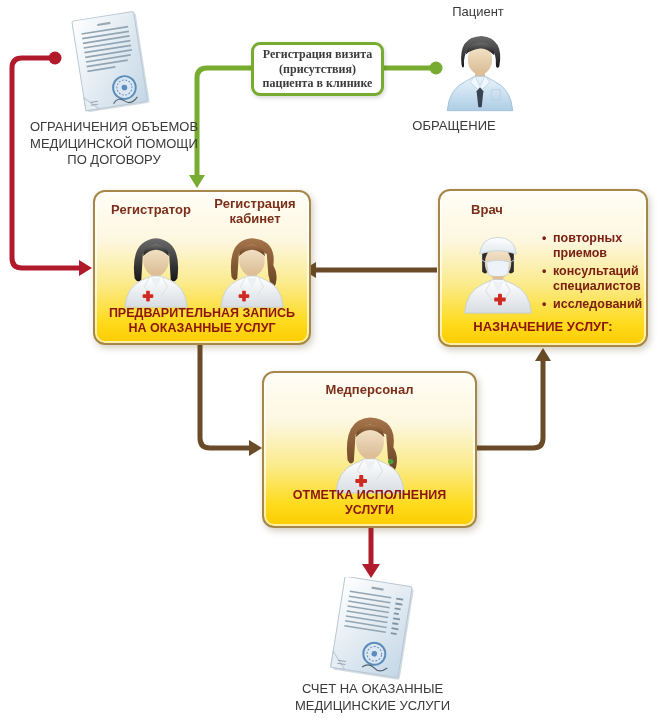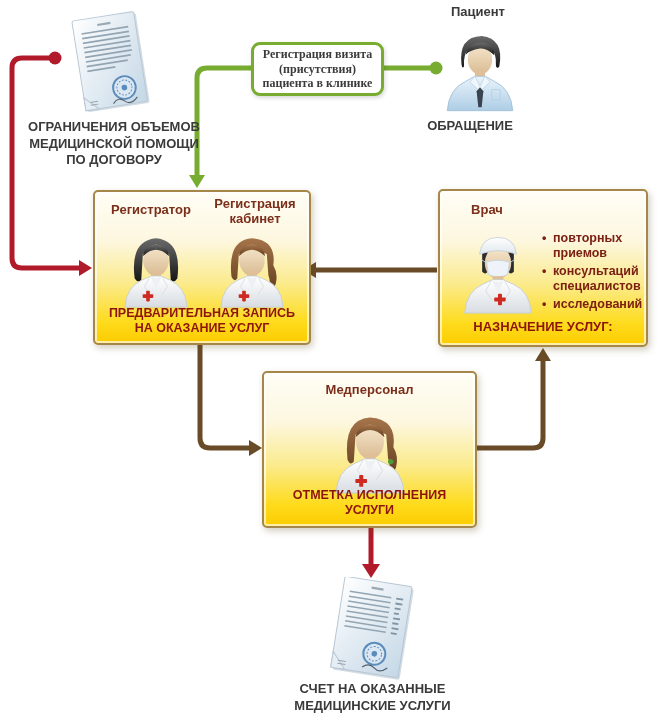--- a/index.html
+++ b/index.html
@@ -5,21 +5,21 @@
   html,body{margin:0;padding:0;background:#fff;}
   .canvas{
     position:relative;width:660px;height:720px;background:#fff;overflow:hidden;
     font-family:"Liberation Sans","DejaVu Sans",sans-serif;
   }
   .abs{position:absolute;}
   svg.connectors{position:absolute;left:0;top:0;width:660px;height:720px;pointer-events:none;}
 
   
   .gold-box{
-    position:absolute;border:2px solid #a6874a;border-radius:5px;box-sizing:border-box;
+    position:absolute;border:2px solid #a6874a;border-radius:12px;box-sizing:border-box;
     background:linear-gradient(180deg,#fffef6 0%,#fdf7e0 32%,#fbeB8e 60%,#fedb1d 86%,#fccc00 100%);
     box-shadow:inset 0 0 0 2px rgba(255,255,255,.65), 2px 3px 7px rgba(95,75,25,.28);
   }
   .role{
     position:absolute;font-weight:bold;font-size:13px;line-height:14.5px;color:#7b2e1a;
     text-align:center;white-space:pre-line;
   }
   .node-caption{
     position:absolute;left:0;right:0;font-weight:bold;font-size:12.5px;line-height:15px;
     color:#8d150c;text-align:center;white-space:pre-line;
@@ -35,21 +35,21 @@
   .green-box{
     position:absolute;border:3px solid #77ac30;border-radius:9px;box-sizing:border-box;
     background:#fff;display:flex;align-items:center;justify-content:center;text-align:center;
     font-weight:bold;font-size:12px;line-height:14.6px;color:#3b3b3b;white-space:pre-line;
     box-shadow:1px 2px 4px rgba(0,0,0,.16);
     font-family:Liberation Serif, serif;
   }
 
   
   .dark-caption{
-    position:absolute;font-weight:bold;font-size:13px;line-height:16.5px;color:#3a3a3a;
+    position:absolute;font-weight:normal;font-size:13px;line-height:16.5px;color:#3a3a3a;
     text-align:center;white-space:pre-line;
   }
   .avatar{position:absolute;}
 </style>
 </head>
 <body>
 
 <svg width="0" height="0" style="position:absolute" aria-hidden="true">
   <defs>
     <linearGradient id="gSkin" x1="0" y1="0" x2="0" y2="1">
@@ -162,21 +162,21 @@
   <svg class="avatar" style="left:438px;top:22px;width:84px;height:95px" viewBox="0 0 100 100">
     <path d="M28,44 Q24,11 52,10 Q79,13 73,46 Q71,50 69,46 Q70,28 60,22 Q46,16 36,26 Q30,33 31,46 Q29,50 28,44 Z" fill="url(#gHairDark)"></path>
     <ellipse cx="50" cy="38" rx="14.5" ry="18" fill="url(#gSkin)"></ellipse>
     <path d="M33,32 Q36,18 52,18 Q68,20 67,33 Q58,24 50,25 Q40,26 33,32 Z" fill="url(#gHairDark)"></path>
     <rect x="44" y="52" width="12" height="11" fill="#e0bf97"></rect>
     <path d="M11,99 Q13,73 33,64 L44,58 H56 L67,64 Q87,73 89,99 Z" fill="url(#gShirt)" stroke="#9dbdd6" stroke-width="1"></path>
     <path d="M44,58 L50,70 L56,58 L62,65 L50,76 L38,65 Z" fill="#f0f7fc" stroke="#b5cfe2" stroke-width=".8"></path>
     <path d="M50,71 L46,76 L48,95 L52,95 L54,76 Z" fill="#3a4350"></path>
     <rect x="64" y="74" width="10" height="12" fill="none" stroke="#b5cfe2"></rect>
   </svg>
-  <div class="dark-caption" style="left:408px;top:118px;width:124px">ОБРАЩЕНИЕ</div>
+  <div class="dark-caption" style="left:392px;top:118px;width:124px">ОБРАЩЕНИЕ</div>
 
   <div class="gold-box" style="left:93px;top:190px;width:218px;height:155px">
     <div class="role" style="left:8px;top:11px;width:96px">Регистратор</div>
     <div class="role" style="left:110px;top:5px;width:100px">Регистрация
 кабинет</div>
     <svg class="avatar" style="left:20px;top:33px;width:82px;height:84px" viewBox="0 0 100 100">
       <path d="M24,64 Q18,18 50,15 Q82,18 76,64 Q72,70 68,66 L66,34 Q50,25 34,34 L32,66 Q28,70 24,64 Z" fill="url(#gHairDark)"></path>
       <ellipse cx="50" cy="42" rx="15.5" ry="19" fill="url(#gSkin)"></ellipse>
       <path d="M34,37 Q36,23 50,23 Q64,23 66,37 Q58,29 50,29 Q42,29 34,37 Z" fill="url(#gHairDark)"></path>
       <rect x="44" y="56" width="12" height="11" fill="#e0bf97"></rect>
@@ -191,21 +191,21 @@
       <ellipse cx="50" cy="42" rx="15.5" ry="19" fill="url(#gSkin)"></ellipse>
       <path d="M34,37 Q36,23 50,23 Q64,23 66,37 Q58,29 50,29 Q42,29 34,37 Z" fill="url(#gHairBrown)"></path>
       <rect x="44" y="56" width="12" height="11" fill="#e0bf97"></rect>
       <path d="M12,99 Q14,74 33,66 L44,61 H56 L67,66 Q86,74 88,99 Z" fill="url(#gCoat)" stroke="#c4cbd1" stroke-width="1"></path>
       <path d="M43,61 L50,77 L57,61 Q50,66 43,61 Z" fill="#eef1f4"></path>
       <path d="M43,61 L36,74 L43,84 M57,61 L64,74 L57,84" fill="none" stroke="#d6dbe0"></path>
       <rect x="38" y="79" width="4.5" height="13" rx="1" fill="#cf2a21"></rect>
         <rect x="33.7" y="83.2" width="13" height="4.5" rx="1" fill="#cf2a21"></rect>
     </svg>
     <div class="node-caption" style="bottom:7px">ПРЕДВАРИТЕЛЬНАЯ ЗАПИСЬ
-НА ОКАЗАНИЕ УСЛУГ</div>
+НА ОКАЗАННЫЕ УСЛУГ</div>
   </div>
 
   <div class="gold-box" style="left:438px;top:189px;width:210px;height:158px">
     <div class="role" style="left:17px;top:12px;width:60px">Врач</div>
     <svg class="avatar" style="left:14px;top:31px;width:88px;height:96px" viewBox="0 0 100 100">
       <path d="M32,30 H68 L68,52 Q64,56 62,52 L62,34 H38 L38,52 Q36,56 32,52 Z" fill="#2c2c2c"></path>
       <ellipse cx="50" cy="42" rx="15" ry="18" fill="url(#gSkin)"></ellipse>
       <path d="M29,32 Q31,13 50,13 Q69,13 71,32 Q50,24 29,32 Z" fill="url(#gCap)" stroke="#c6d2da" stroke-width="1"></path>
       <path d="M37,41 Q50,37 63,41 L61,55 Q50,61 39,55 Z" fill="#edf3f8" stroke="#c6d4de" stroke-width="1"></path>
       <path d="M37,42 L31,38 M63,42 L69,38" stroke="#c6d4de"></path>

